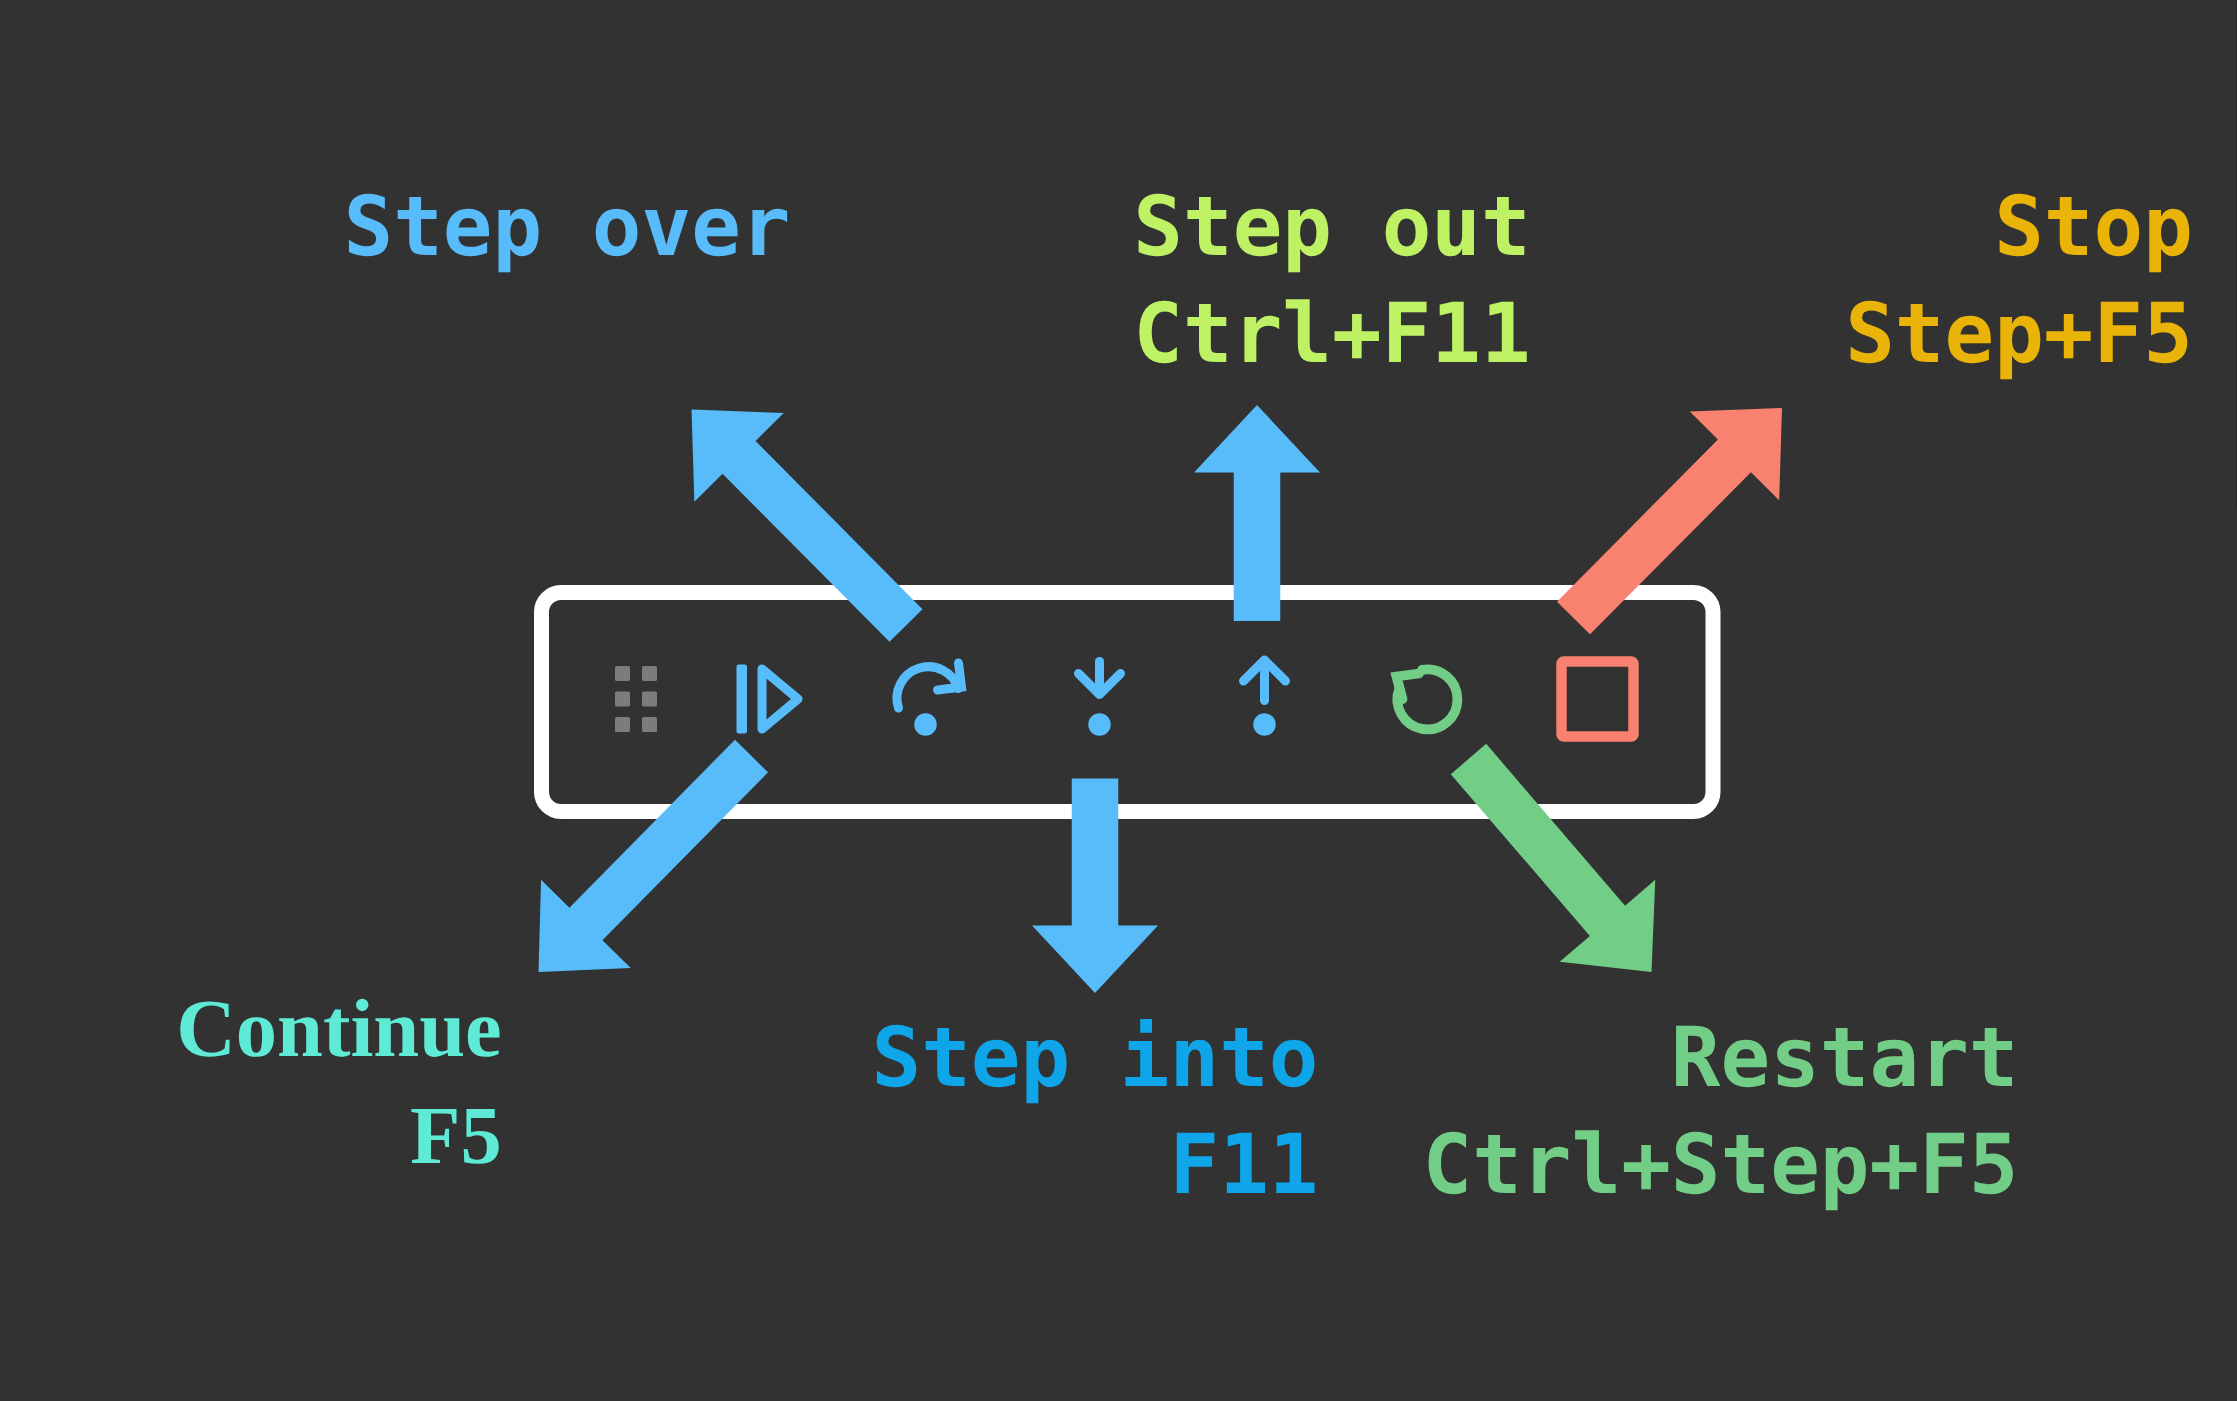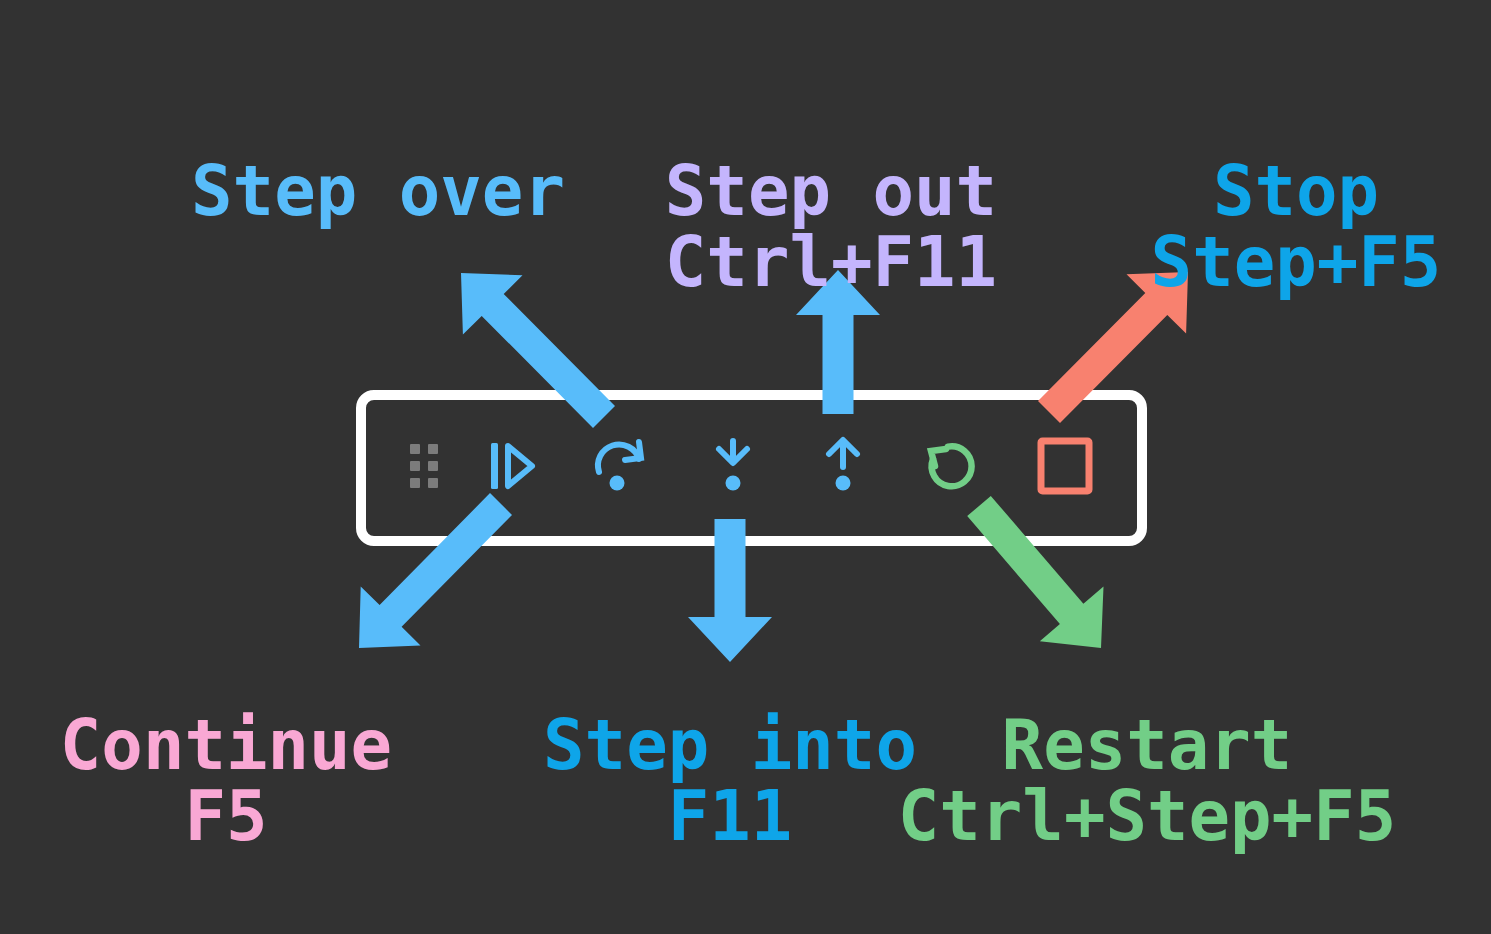--- a/index.html
+++ b/index.html
@@ -29,27 +29,26 @@
   .gripper span{background:var(--gray,#7c7c7c);display:block;border-radius:1px;}
   
   .icon{position:absolute;top:436px;width:60px;height:60px;}
   .icon svg{display:block;width:60px;height:60px;}
   .stroke{fill:none;}
   .arrows{position:absolute;left:0;top:0;width:1491px;height:934px;pointer-events:none;}
   
   .label{
     position:absolute;
     transform:translateX(-50%);
-    text-align:center;
-    font-size:69px;
+    text-align:right;
+    font-size:55px;
     font-weight:bold;
     line-height:71px;
     white-space:nowrap;
     letter-spacing:0px;
-    margin-top:40px;
   }
 </style>
 </head>
 <body>
 
 <div class="canvas" style="--bg: #323232; --white: #ffffff; --blue: #58bcfa; --green: #72ce87; --red: #f8816f; --gray: #7c7c7c;">
 
   <div class="toolbar"></div>
 
   <div class="gripper">
@@ -110,29 +109,29 @@
       <polygon points="853.5,414.0 853.5,315.0 880.0,315.0 838.0,270.0 796.0,315.0 822.5,315.0 822.5,414.0" fill="#58bcfa"></polygon>
       <polygon points="1060.0,422.9 1167.3,314.9 1186.1,333.5 1188.0,272.0 1126.5,274.3 1145.3,293.0 1038.0,401.1" fill="#f8816f"></polygon>
       <polygon points="490.0,493.1 379.6,605.1 360.7,586.5 359.0,648.0 420.5,645.4 401.6,626.8 512.0,514.9" fill="#58bcfa"></polygon>
       <polygon points="714.5,519.0 714.5,617.0 688.0,617.0 730.0,662.0 772.0,617.0 745.5,617.0 745.5,519.0" fill="#58bcfa"></polygon>
       <polygon points="967.2,516.1 1059.9,624.0 1039.8,641.2 1101.0,648.0 1103.5,586.5 1083.4,603.8 990.8,495.9" fill="#72ce87"></polygon>
     </svg>
 
   <div class="label" style="left: 378px; top: 116px; color: rgb(88, 188, 250);">
     <div>Step over</div>
   </div>
-  <div class="label" style="left: 831px; top: 116px; color: #c4b5fd;">
+  <div class="label" style="left: 888px; top: 116px; color: #bef264;">
     <div>Step out</div>
     <div>Ctrl+F11</div>
   </div>
-  <div class="label" style="left: 1296px; top: 116px; color: #0ea5e9;">
+  <div class="label" style="left: 1346px; top: 116px; color: #eab308;">
     <div>Stop</div>
     <div>Step+F5</div>
   </div>
-  <div class="label" style="left: 226px; top: 670px; color: #f9a8d4;">
+  <div class="label" style="left: 226px; top: 650px; color: #5eead4; font-family: Liberation Serif, serif;">
     <div>Continue</div>
     <div>F5</div>
   </div>
   <div class="label" style="left: 730px; top: 670px; color: #0ea5e9;">
     <div>Step into</div>
     <div>F11</div>
   </div>
   <div class="label" style="left: 1147px; top: 670px; color: rgb(114, 206, 135);">
     <div>Restart</div>
     <div>Ctrl+Step+F5</div>

